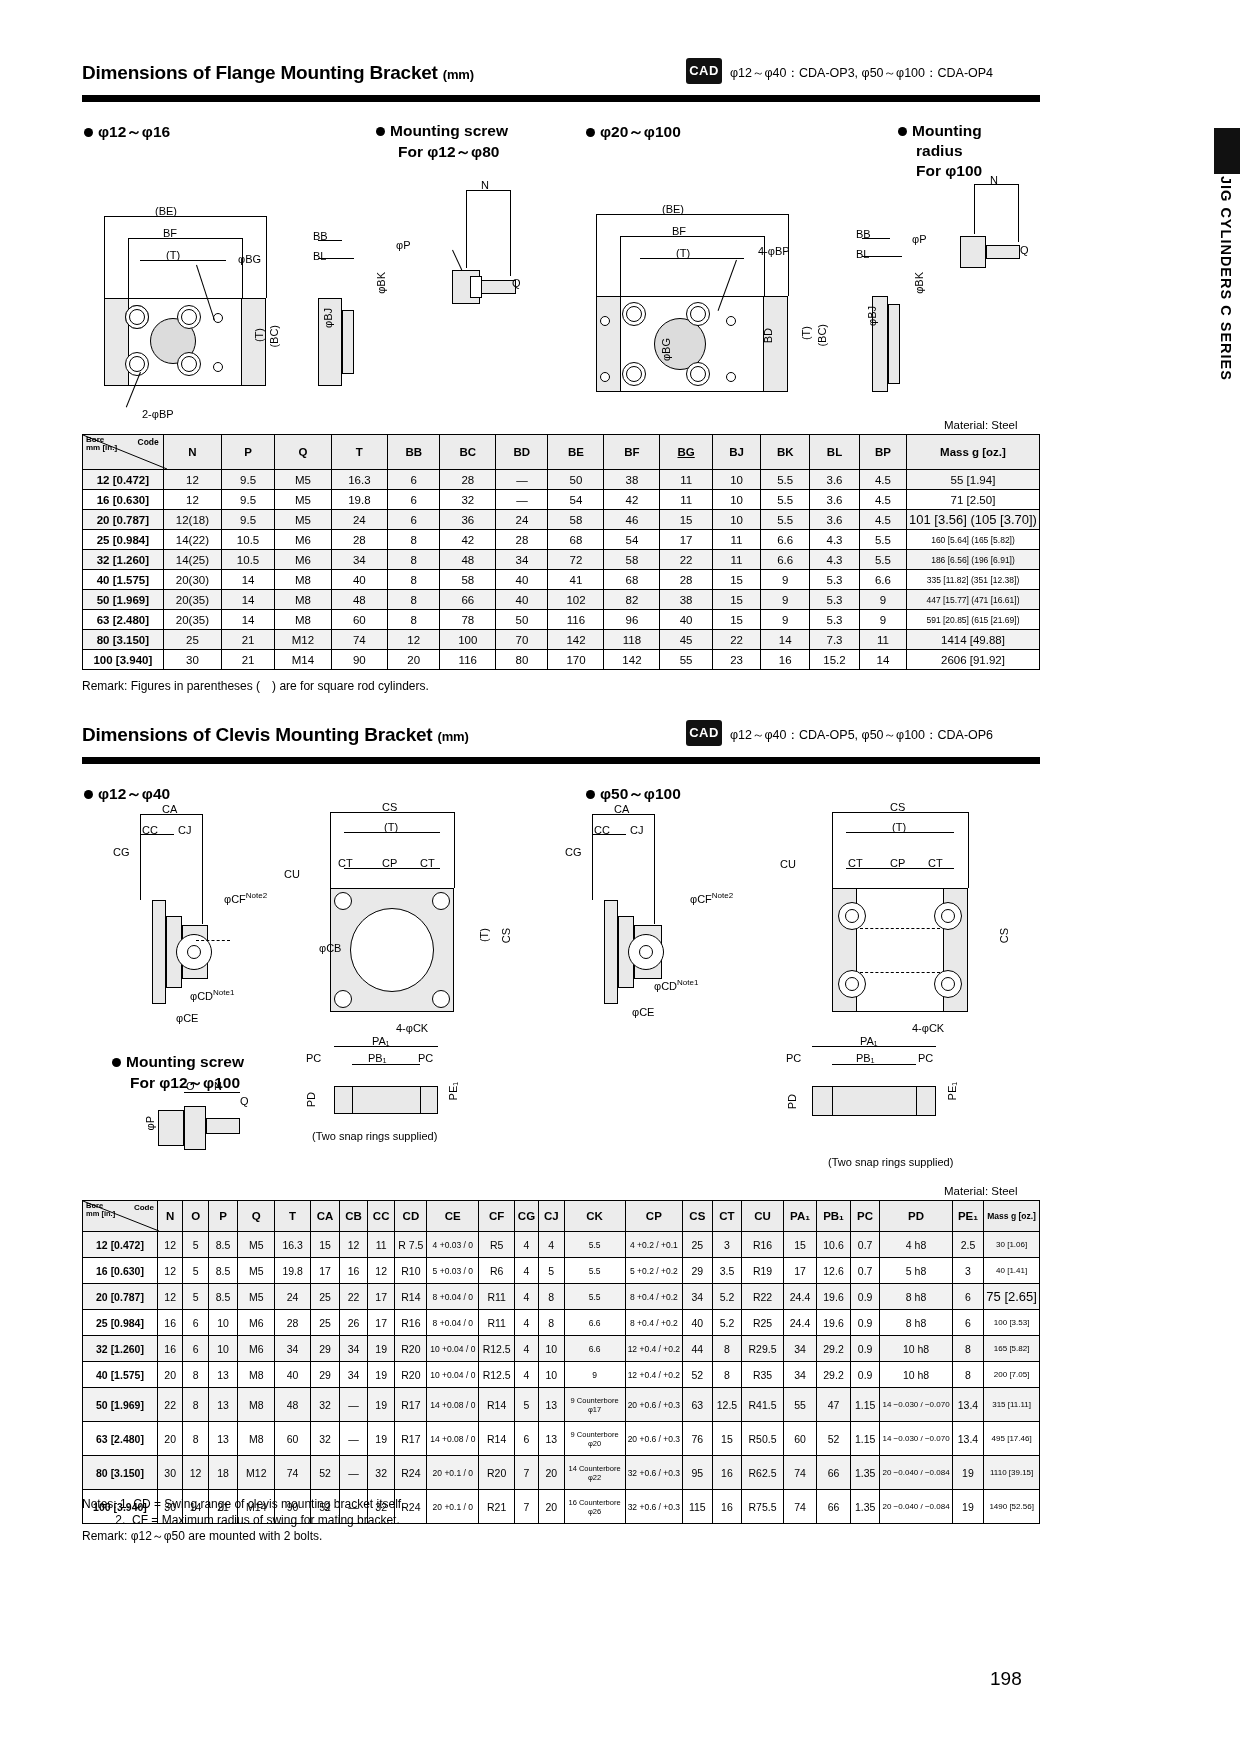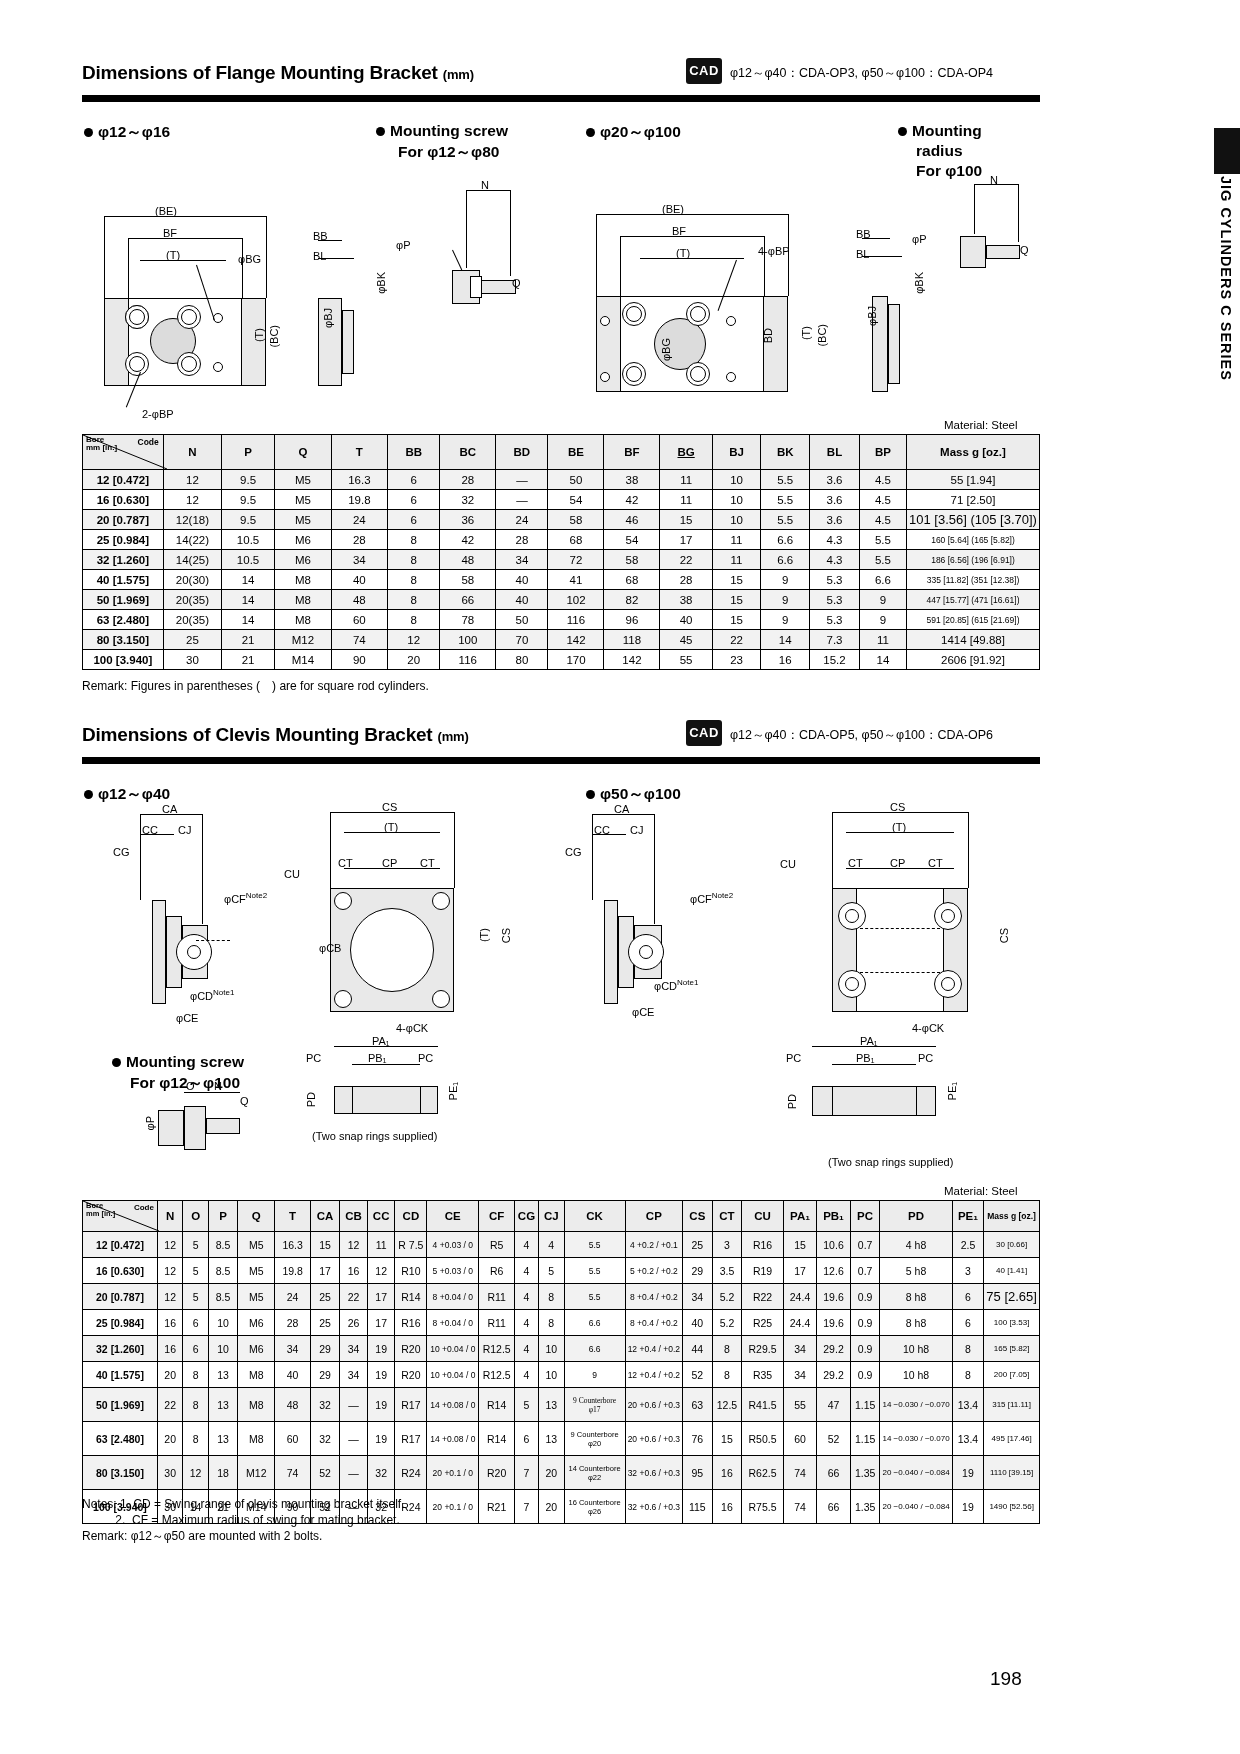--- a/index.html
+++ b/index.html
@@ -643,21 +643,21 @@
           <td style="font-size:8.5px">5.5</td>
           <td style="font-size:8.5px">4 +0.2 / +0.1</td>
           <td>25</td>
           <td>3</td>
           <td>R16</td>
           <td>15</td>
           <td>10.6</td>
           <td>0.7</td>
           <td>4 h8</td>
           <td>2.5</td>
-          <td style="font-size:8px">30 [0.66]</td>
+          <td style="font-size:8px">30 [1.06]</td>
         </tr>
       <tr style="height:26px;">
           <td class="bore">16 [0.630]</td>
           <td>12</td>
           <td>5</td>
           <td>8.5</td>
           <td>M5</td>
           <td>19.8</td>
           <td>17</td>
           <td>16</td>
@@ -795,21 +795,21 @@
           <td>M8</td>
           <td>48</td>
           <td>32</td>
           <td>—</td>
           <td>19</td>
           <td>R17</td>
           <td style="font-size:8.5px">14 +0.08 / 0</td>
           <td>R14</td>
           <td>5</td>
           <td>13</td>
-          <td style="font-size:7.5px; white-space:normal;font-family:Liberation Serif, serif;">9 Counterbore φ17</td>
+          <td style="font-size:7.5px; white-space:normal;">9 Counterbore φ17</td>
           <td style="font-size:8.5px">20 +0.6 / +0.3</td>
           <td>63</td>
           <td>12.5</td>
           <td>R41.5</td>
           <td>55</td>
           <td>47</td>
           <td>1.15</td>
           <td style="font-size:8px">14 −0.030 / −0.070</td>
           <td>13.4</td>
           <td style="font-size:8px">315 [11.11]</td>

